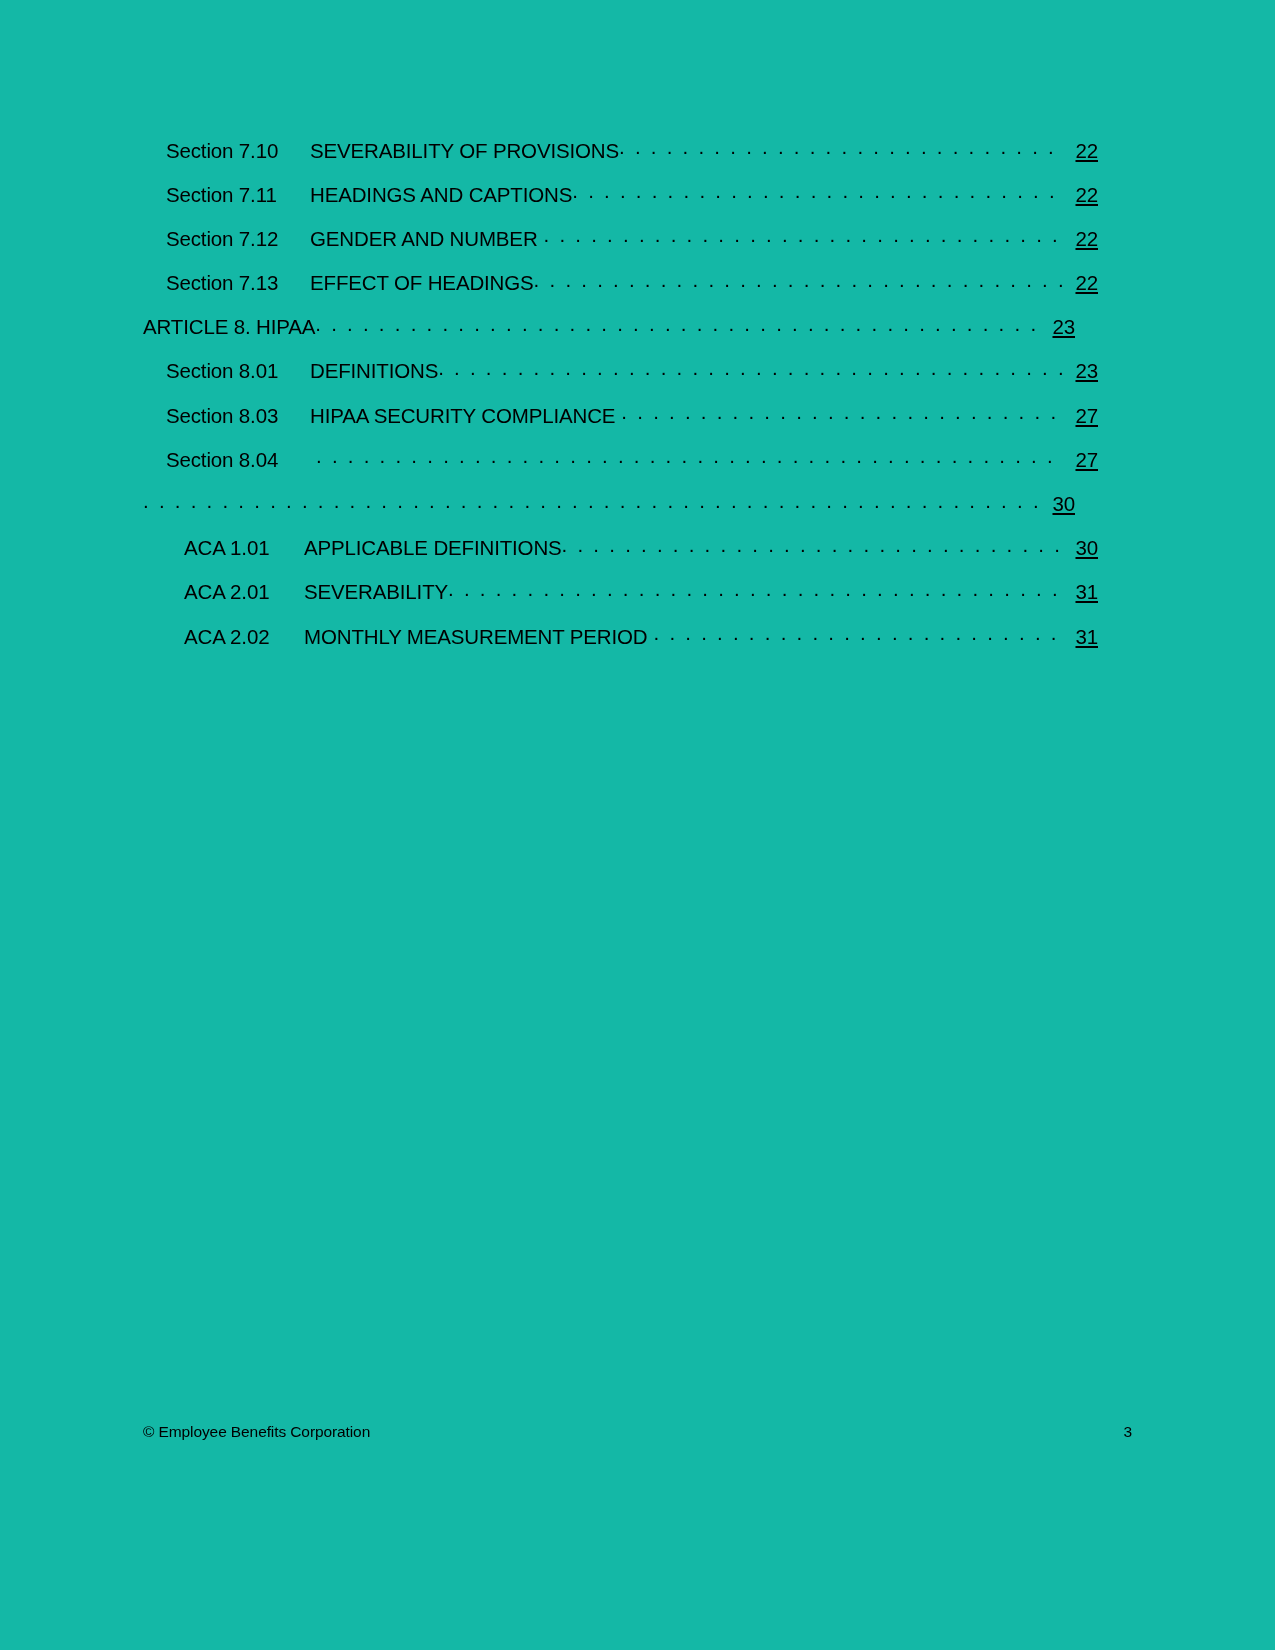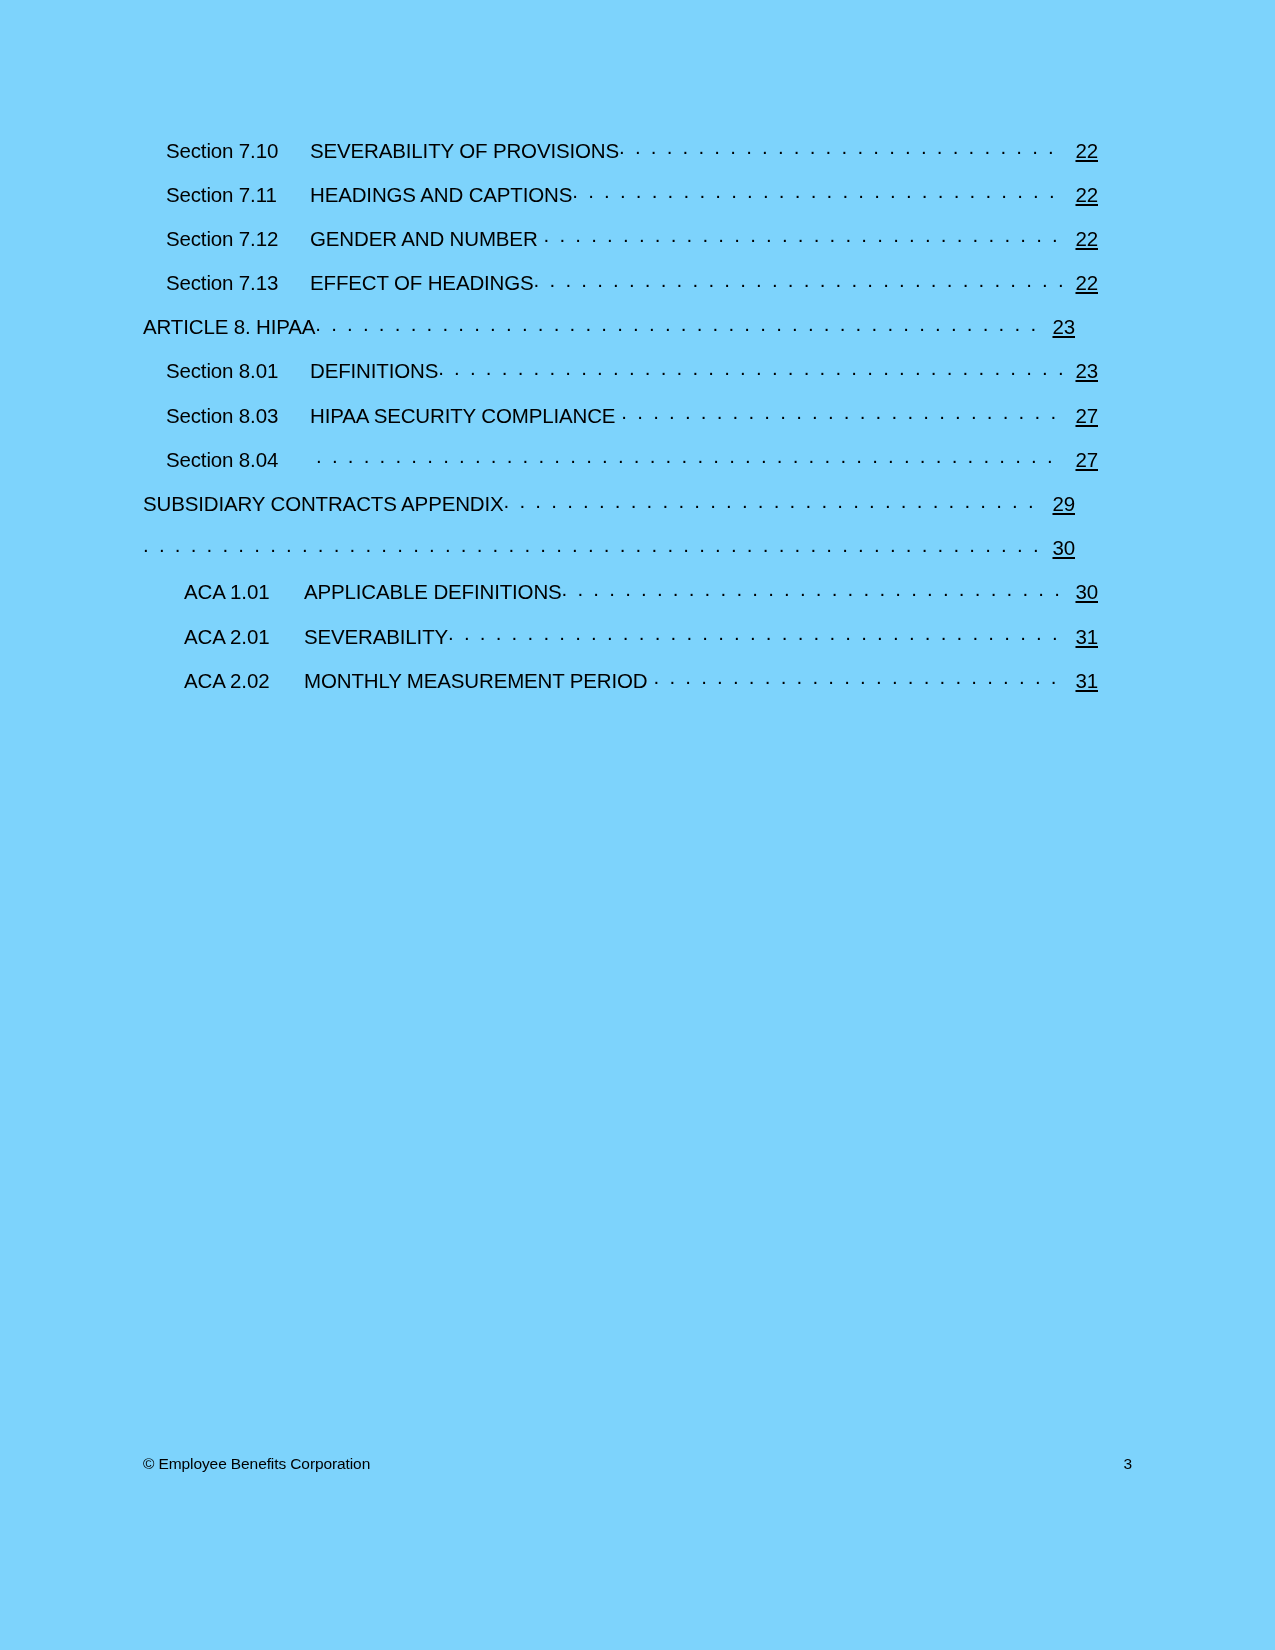--- a/index.html
+++ b/index.html
@@ -8,21 +8,21 @@
     background: #ffffff;
   }
   body {
     font-family: "Liberation Sans", sans-serif;
     color: #000000;
   }
   .page {
     position: relative;
     width: 1275px;
     height: 1650px;
-    background: #7dd3fc;
+    background: #14b8a6;
     margin: 0 auto;
     overflow: hidden;
   }
   .toc {
     position: absolute;
     left: 143px;
     top: 137px;
     width: 932px;
   }
   .toc-row {
@@ -79,21 +79,21 @@
     flex: 0 0 auto;
     text-align: right;
     min-width: 30px;
     padding-left: 4px;
     text-decoration: underline;
   }
   .footer {
     position: absolute;
     left: 143px;
     right: 143px;
-    top: 1456px;
+    top: 1424px;
     display: flex;
     align-items: baseline;
     justify-content: space-between;
     font-size: 15.5px;
     line-height: 1;
   }
   .footer-left {
     letter-spacing: -0.1px;
   }
   .footer-right {
@@ -149,25 +149,20 @@
         <span class="leader"></span>
         <span class="pg">27</span>
       </div>
       <div class="toc-row level-2">
         <span class="lbl">Section 8.04</span>
         <span class="gap"></span>
         <span class="leader"></span>
         <span class="pg">27</span>
       </div>
       <div class="toc-row">
-        <span class="ttl">SUBSIDIARY CONTRACTS APPENDIX</span>
-        <span class="leader"></span>
-        <span class="pg">29</span>
-      </div>
-      <div class="toc-row">
         <span class="leader"></span>
         <span class="pg">30</span>
       </div>
       <div class="toc-row level-2 aca">
         <span class="lbl">ACA 1.01</span>
         <span class="ttl">APPLICABLE DEFINITIONS</span>
         <span class="leader"></span>
         <span class="pg">30</span>
       </div>
       <div class="toc-row level-2 aca">

